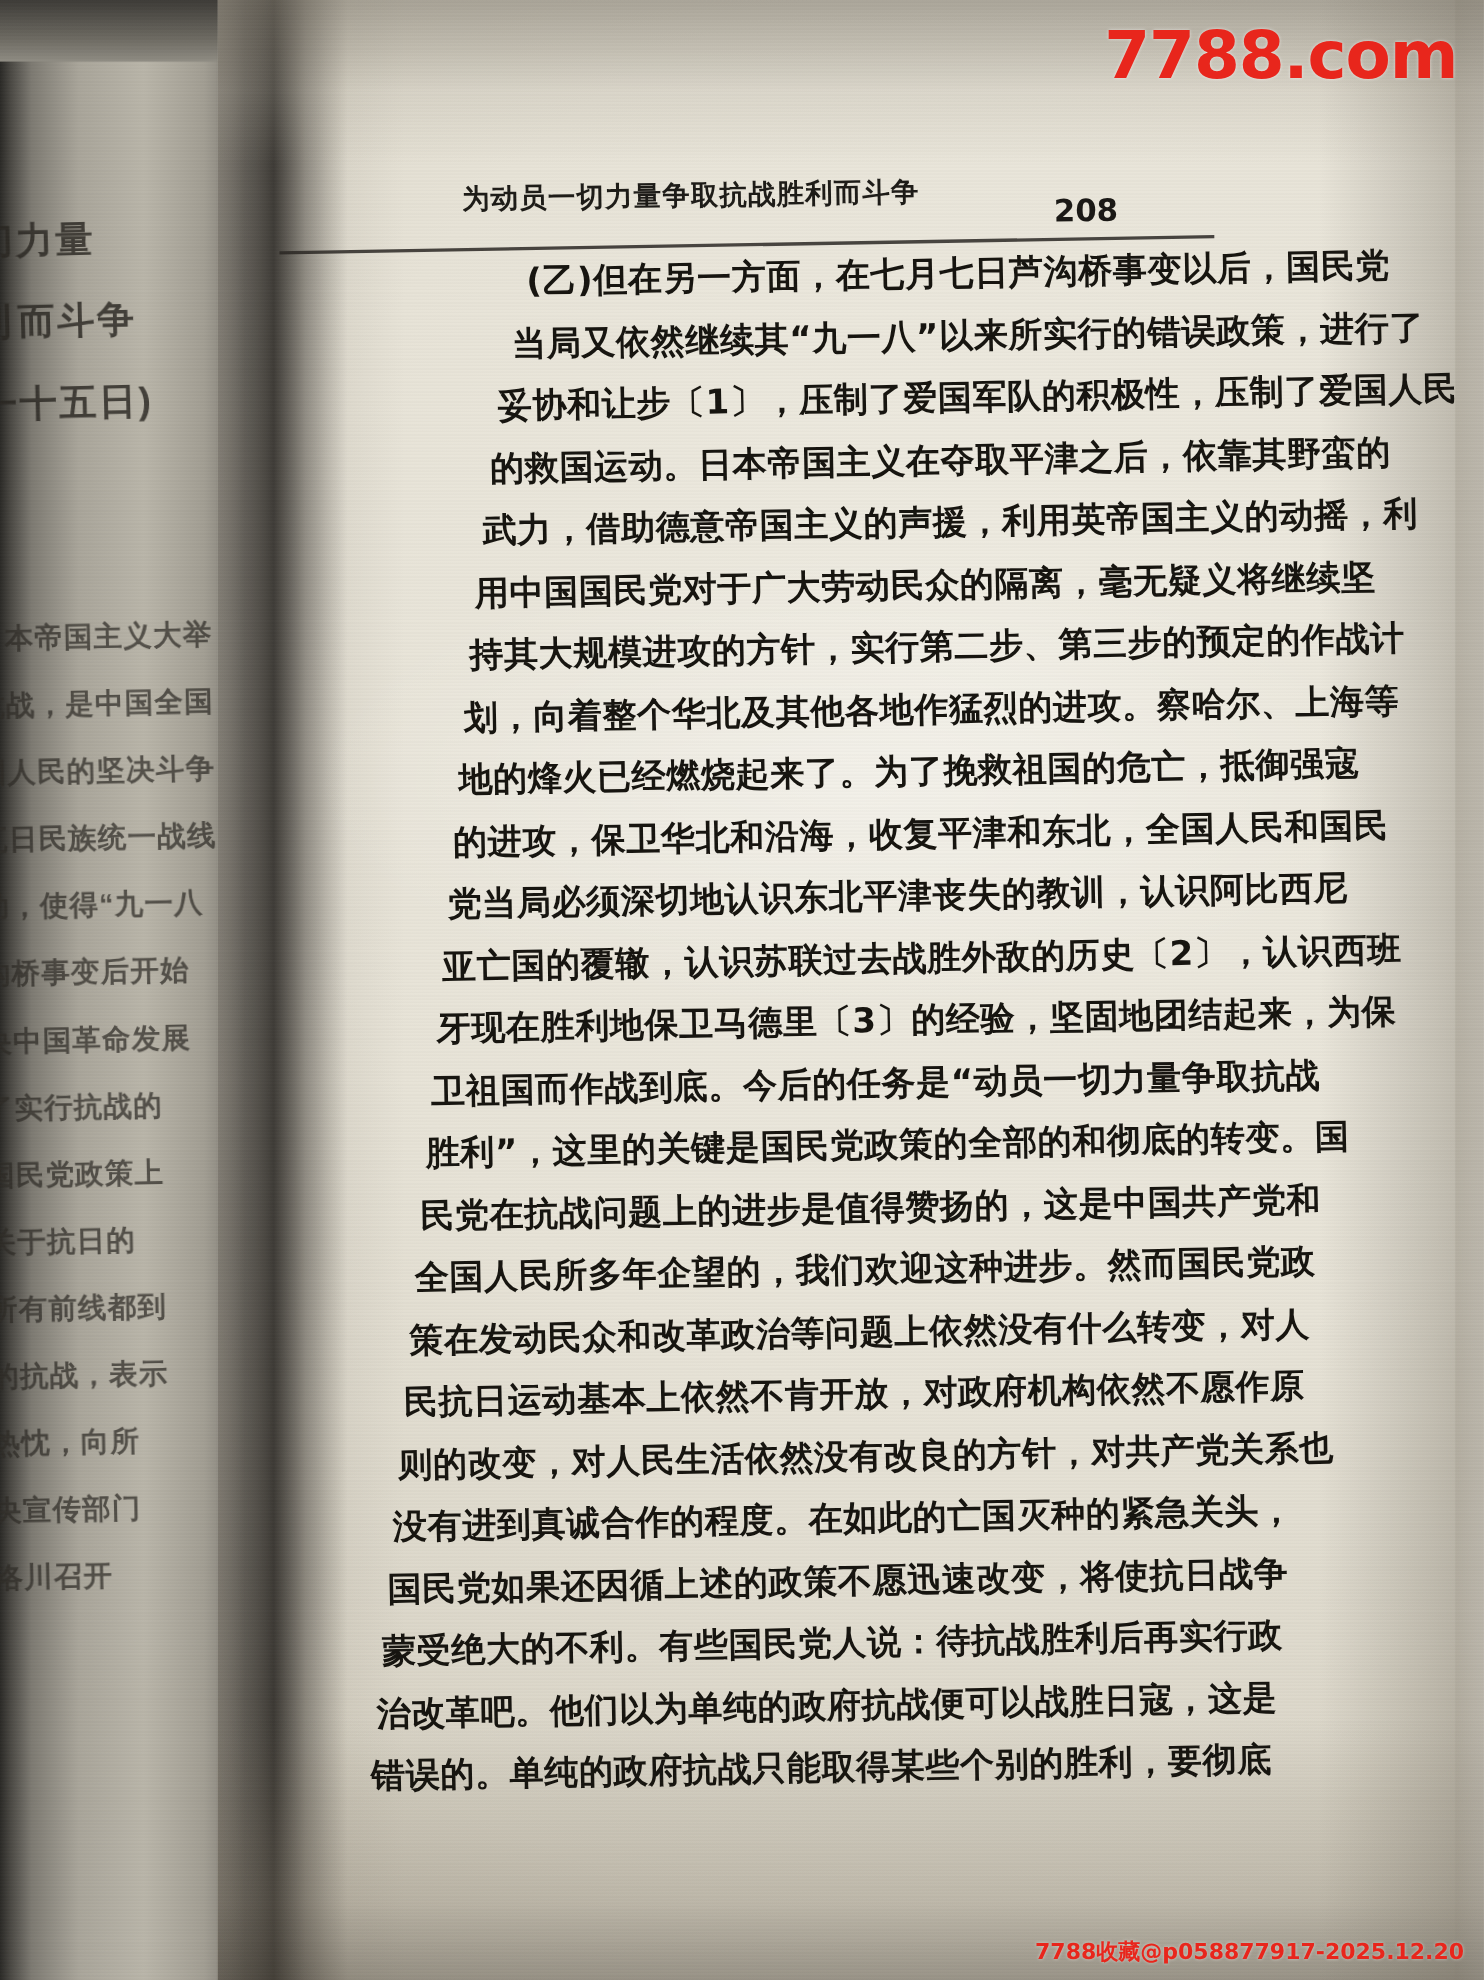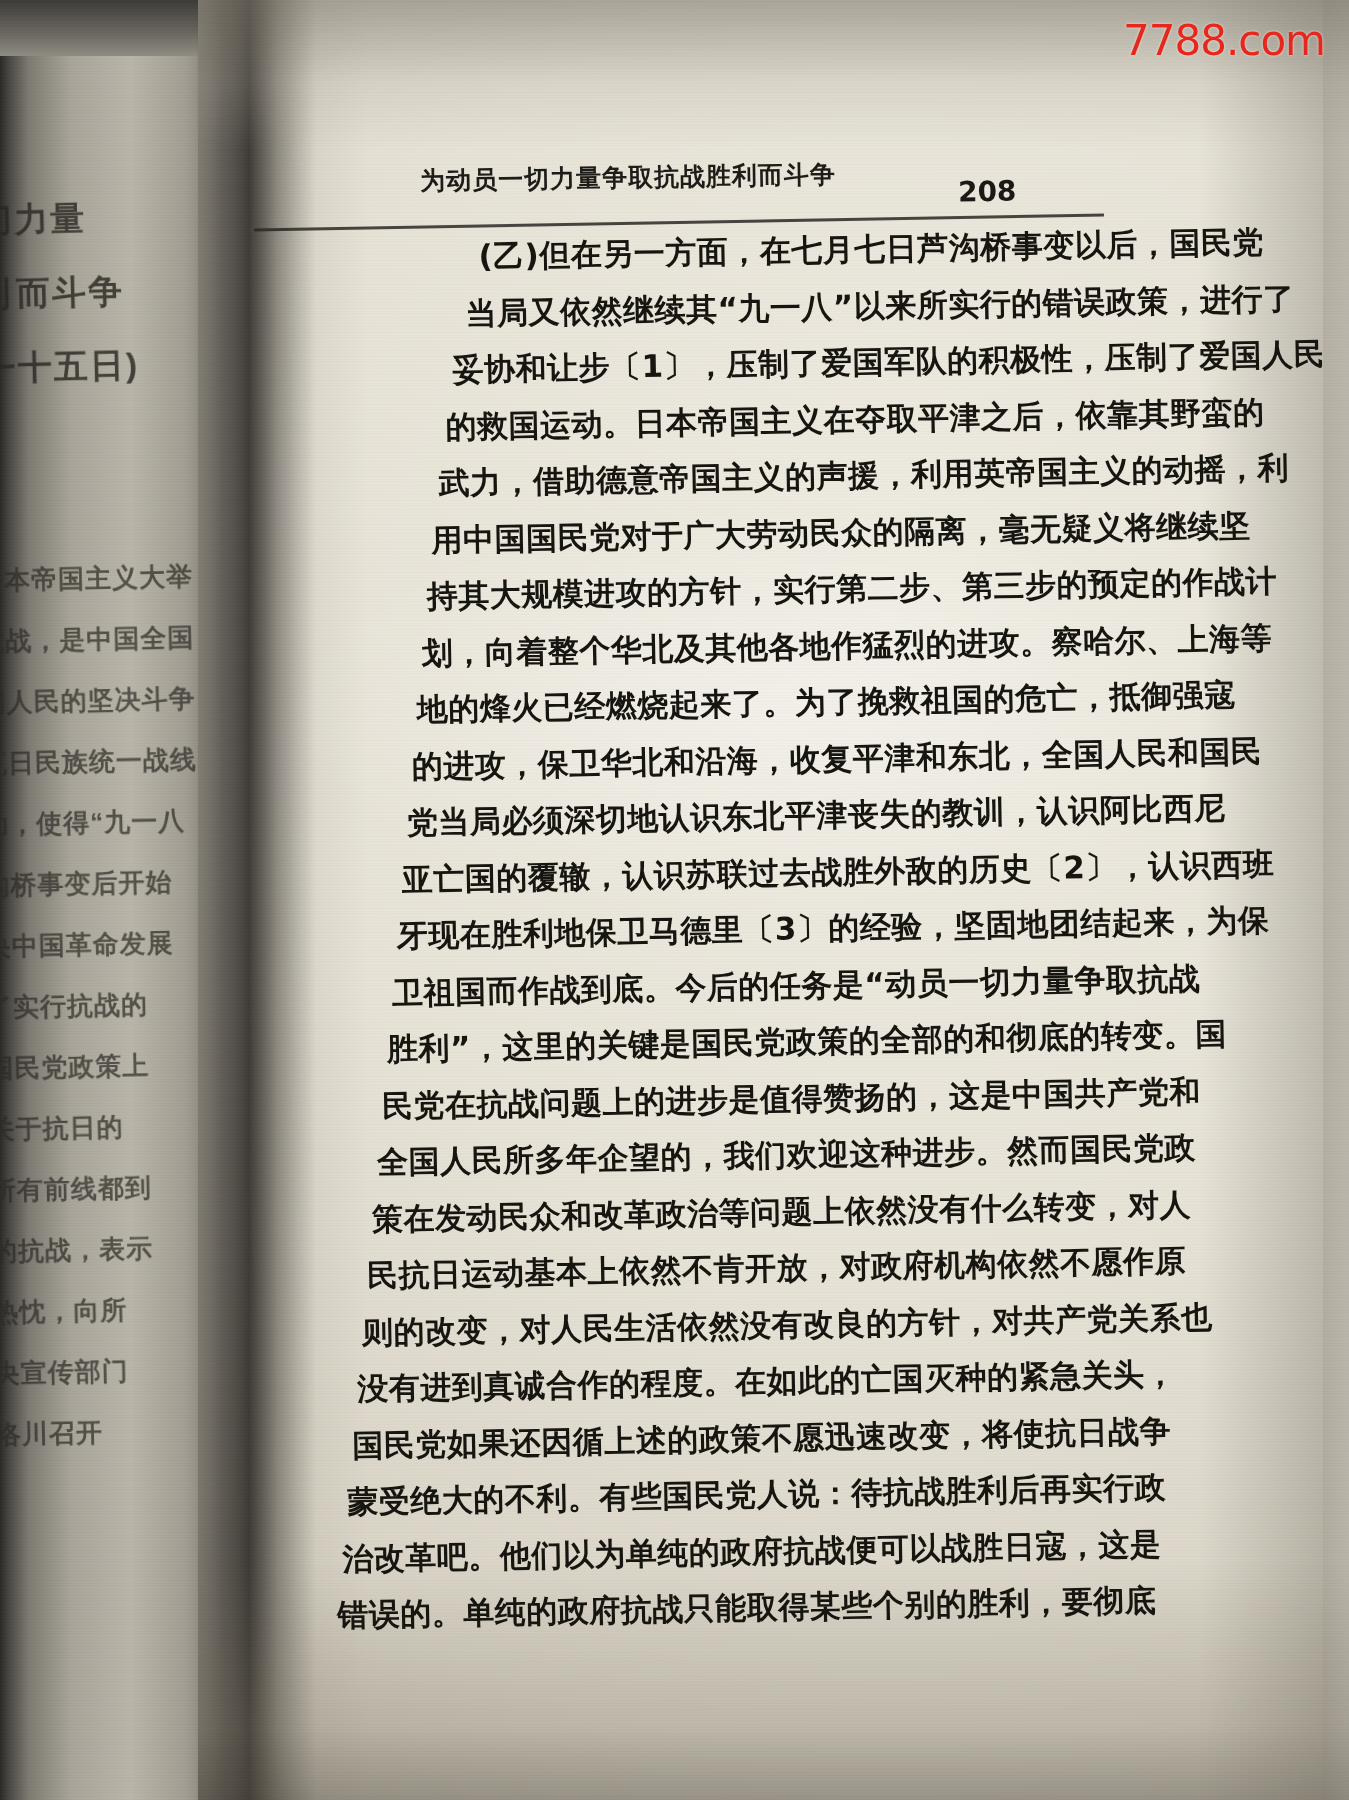--- a/index.html
+++ b/index.html
@@ -230,22 +230,22 @@
   .body-text .line:nth-child(25) { padding-left: 106px; }
   .body-text .line:nth-child(26) { padding-left: 100px; }
   .body-text .line:nth-child(27) { padding-left: 94px; }
 
   
   .wm-logo {
     position: absolute;
     right: 24px;
     top: 16px;
     font-family: "DejaVu Sans", "Liberation Sans", sans-serif;
-    font-size: 42px;
-    font-weight: 400;
+    font-size: 60px;
+    font-weight: 700;
     color: #e8261c;
     letter-spacing: -1px;
     text-shadow: 0 0 3px rgba(255,255,255,0.65);
   }
   .wm-footer {
     position: absolute;
     right: 18px;
     bottom: 12px;
     font-family: "DejaVu Sans", "Liberation Sans", sans-serif;
     font-size: 20px;
@@ -336,14 +336,15 @@
       <span class="line">国民党如果还因循上述的政策不愿迅速改变，将使抗日战争</span>
       <span class="line">蒙受绝大的不利。有些国民党人说：待抗战胜利后再实行政</span>
       <span class="line">治改革吧。他们以为单纯的政府抗战便可以战胜日寇，这是</span>
       <span class="line">错误的。单纯的政府抗战只能取得某些个别的胜利，要彻底</span>
     </div>
   </div>
 
   <div class="grain"></div>
 
   <div class="wm-logo">7788.com</div>
+  <div class="wm-footer">7788收藏@p058877917-2025.12.20</div>
 
 </div>
 
 </body></html>

